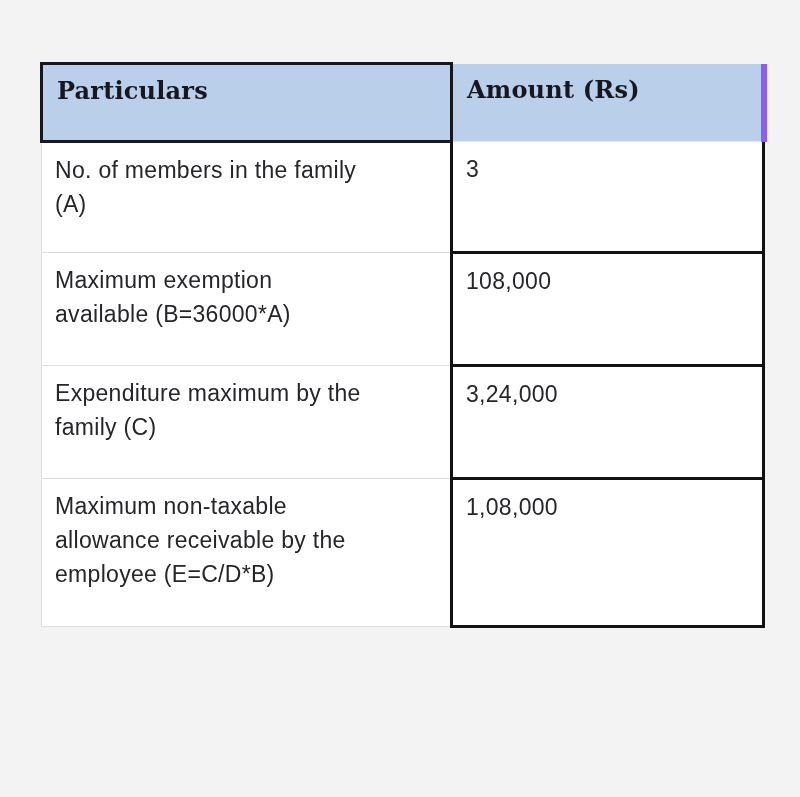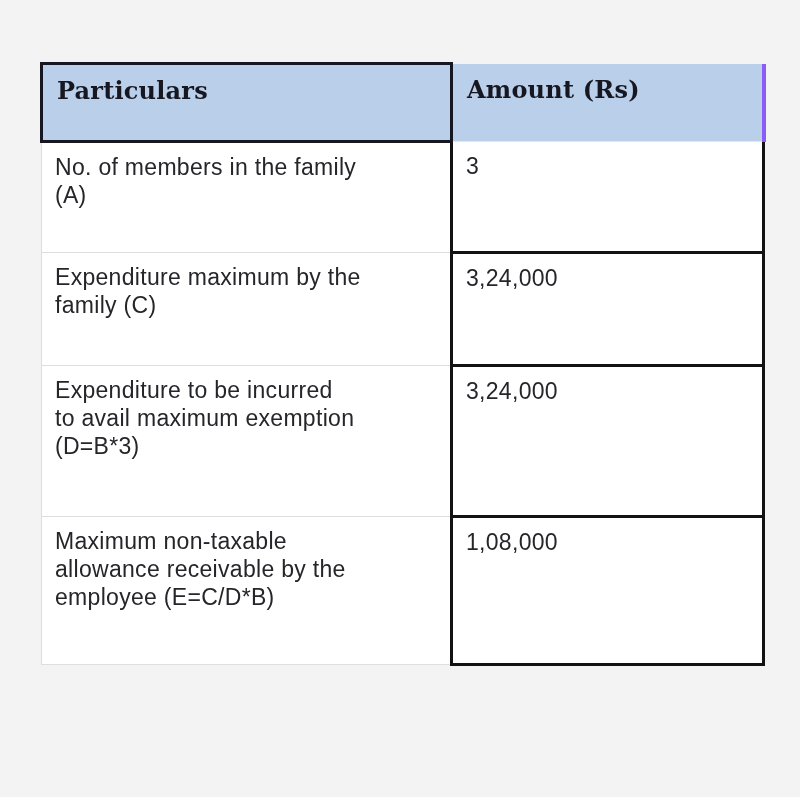--- a/index.html
+++ b/index.html
@@ -43,30 +43,30 @@
     font-weight: bold;
     font-size: 24px;
     letter-spacing: 0.2px;
     color: #171721;
   }
   th.h-part {
     border: 3px solid #171721;
   }
   th.h-amt {
     border-top: none;
-    border-right: 4px solid #8b5cf6;
+    border-right: 6px solid #8b5cf6;
     border-bottom: 1px solid #e7e7e7;
   }
 
   td {
     background: #ffffff;
     vertical-align: top;
     padding: 10px 14px 10px 13px;
     font-size: 23px;
-    line-height: 28px;
+    line-height: 34px;
     letter-spacing: 0.3px;
     color: #26262a;
   }
   td.part {
     border-left: 1px solid #dedede;
     border-right: 1px solid #dedede;
     border-bottom: 1px solid #dedede;
     white-space: pre-line;
   }
   td.amt {
@@ -94,29 +94,28 @@
         <th class="h-part">Particulars</th>
         <th class="h-amt">Amount (Rs)</th>
       </tr>
     </thead>
     <tbody>
       <tr class="r0">
         <td class="part">No. of members in the family
 (A)</td>
         <td class="amt">3</td>
       </tr>
+      <tr class="r1">
+        <td class="part">Maximum exemption
+available (B=36000*A)</td>
+        <td class="amt">108,000</td>
+      </tr>
       <tr class="r2">
         <td class="part">Expenditure maximum by the
 family (C)</td>
-        <td class="amt">3,24,000</td>
-      </tr>
-      <tr class="r3">
-        <td class="part">Expenditure to be incurred
-to avail maximum exemption
-(D=B*3)</td>
         <td class="amt">3,24,000</td>
       </tr>
       <tr class="r4">
         <td class="part">Maximum non-taxable
 allowance receivable by the
 employee (E=C/D*B)</td>
         <td class="amt">1,08,000</td>
       </tr>
     </tbody>
   </table>

